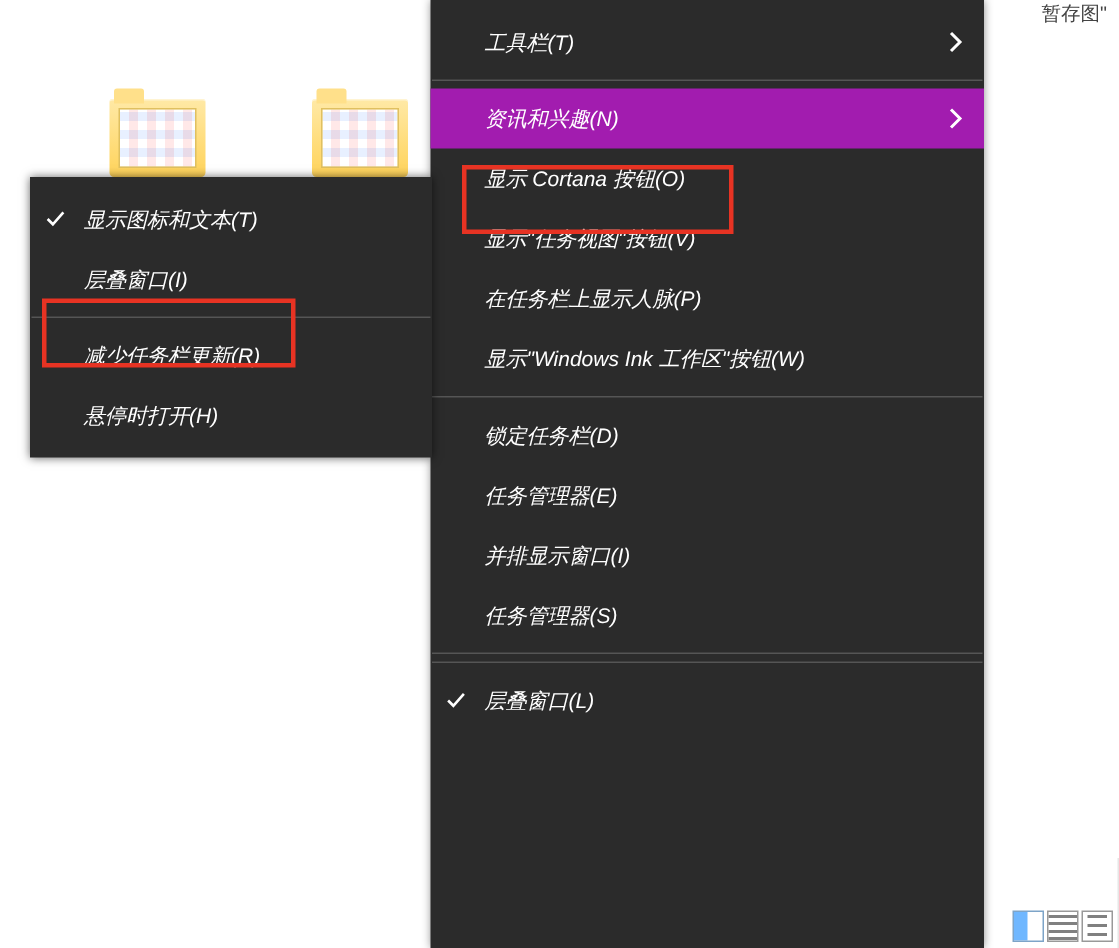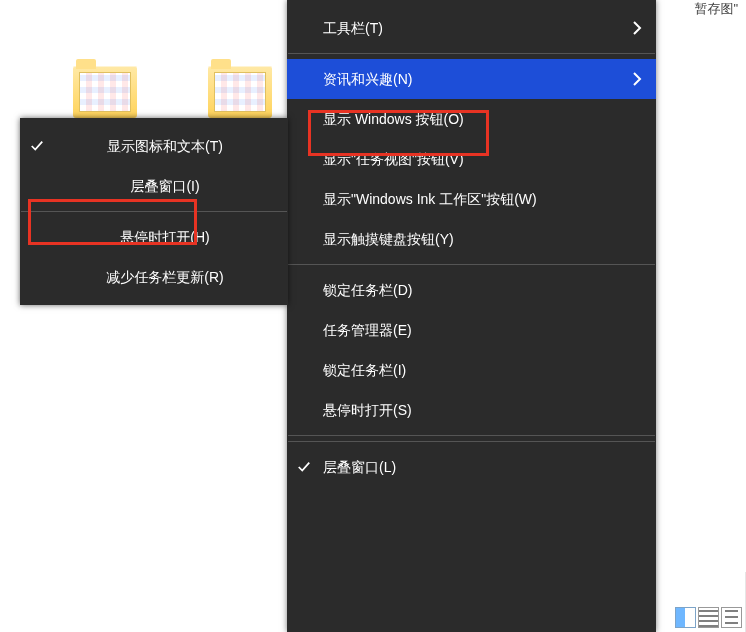--- a/index.html
+++ b/index.html
@@ -70,22 +70,23 @@
     position: relative;
     padding: 0 14px;
     height: 40px;
     line-height: 40px;
     white-space: nowrap;
     cursor: default;
   }
   .menu li .label {
     padding-left: 22px;
     color: #ffffff;
-  }
-  .menu li.highlight { background: #1d4ed8; }
+    font-style: italic;
+  }
+  .menu li.highlight { background: #a21caf; }
   .menu .separator {
     height: 1px;
     background: #555555;
     margin: 5px 1px;
     padding: 0;
   }
   .chevron {
     position: absolute;
     right: 14px;
     top: 50%;
@@ -109,21 +110,20 @@
   #red-news { left: 308px; top: 110px; width: 175px; height: 40px; }
   #red-close { left: 28px; top: 199px; width: 163px; height: 40px; }
 
   .submenu {
     position: absolute;
     left: 20px;
     top: 118px;
     width: 268px;
     background: #2b2b2b;
     box-shadow: 0 0 6px rgba(0,0,0,0.6);
-    text-align: center;
   }
 
   .text-snippet {
     position: absolute;
     right: 8px;
     top: 0;
     font-size: 13px;
     color: #444444;
     background: #ffffff;
   }
@@ -189,43 +189,43 @@
 
 <div class="main-menu menu">
   <ul id="main-menu-list">
       <li><span class="label">工具栏(T)</span><svg class="chevron" viewBox="0 0 10 16">
           <polyline points="2,2 8,8 2,14" fill="none" stroke="#ffffff" stroke-width="2"></polyline>
         </svg></li>
       <li class="separator"></li>
       <li class="highlight"><span class="label">资讯和兴趣(N)</span><svg class="chevron" viewBox="0 0 10 16">
           <polyline points="2,2 8,8 2,14" fill="none" stroke="#ffffff" stroke-width="2"></polyline>
         </svg></li>
-      <li><span class="label">显示 Windows 按钮(O)</span></li>
+      <li><span class="label">显示 Cortana 按钮(O)</span></li>
       <li><span class="label">显示"任务视图"按钮(V)</span></li>
+      <li><span class="label">在任务栏上显示人脉(P)</span></li>
       <li><span class="label">显示"Windows Ink 工作区"按钮(W)</span></li>
-      <li><span class="label">显示触摸键盘按钮(Y)</span></li>
       <li class="separator"></li>
       <li><span class="label">锁定任务栏(D)</span></li>
       <li><span class="label">任务管理器(E)</span></li>
-      <li><span class="label">锁定任务栏(I)</span></li>
-      <li><span class="label">悬停时打开(S)</span></li>
+      <li><span class="label">并排显示窗口(I)</span></li>
+      <li><span class="label">任务管理器(S)</span></li>
       <li class="separator"></li>
       <li class="separator"></li>
       <li><svg class="checkmark" viewBox="0 0 16 16">
           <polyline points="2,8 6,12 14,3" fill="none" stroke="#ffffff" stroke-width="2"></polyline>
         </svg><span class="label">层叠窗口(L)</span></li>
     </ul>
 </div>
 
 <div class="submenu menu">
   <ul id="sub-menu-list">
       <li><svg class="checkmark" viewBox="0 0 16 16">
           <polyline points="2,8 6,12 14,3" fill="none" stroke="#ffffff" stroke-width="2"></polyline>
         </svg><span class="label">显示图标和文本(T)</span></li>
       <li><span class="label">层叠窗口(I)</span></li>
       <li class="separator"></li>
+      <li><span class="label">减少任务栏更新(R)</span></li>
       <li><span class="label">悬停时打开(H)</span></li>
-      <li><span class="label">减少任务栏更新(R)</span></li>
     </ul>
 </div>
 
 <div id="red-news" class="redbox"></div>
 <div id="red-close" class="redbox"></div>
 
 </body></html>

